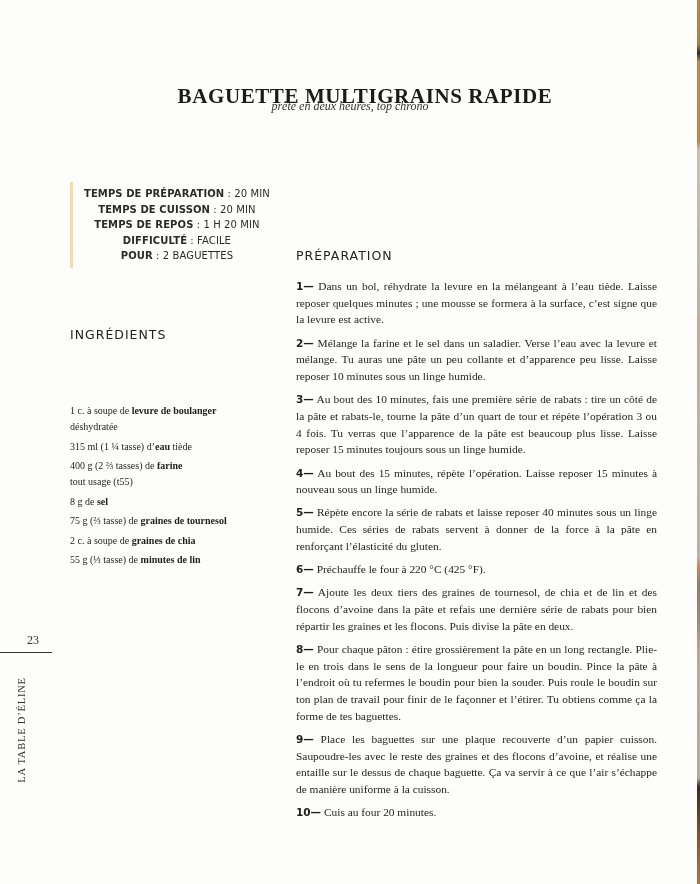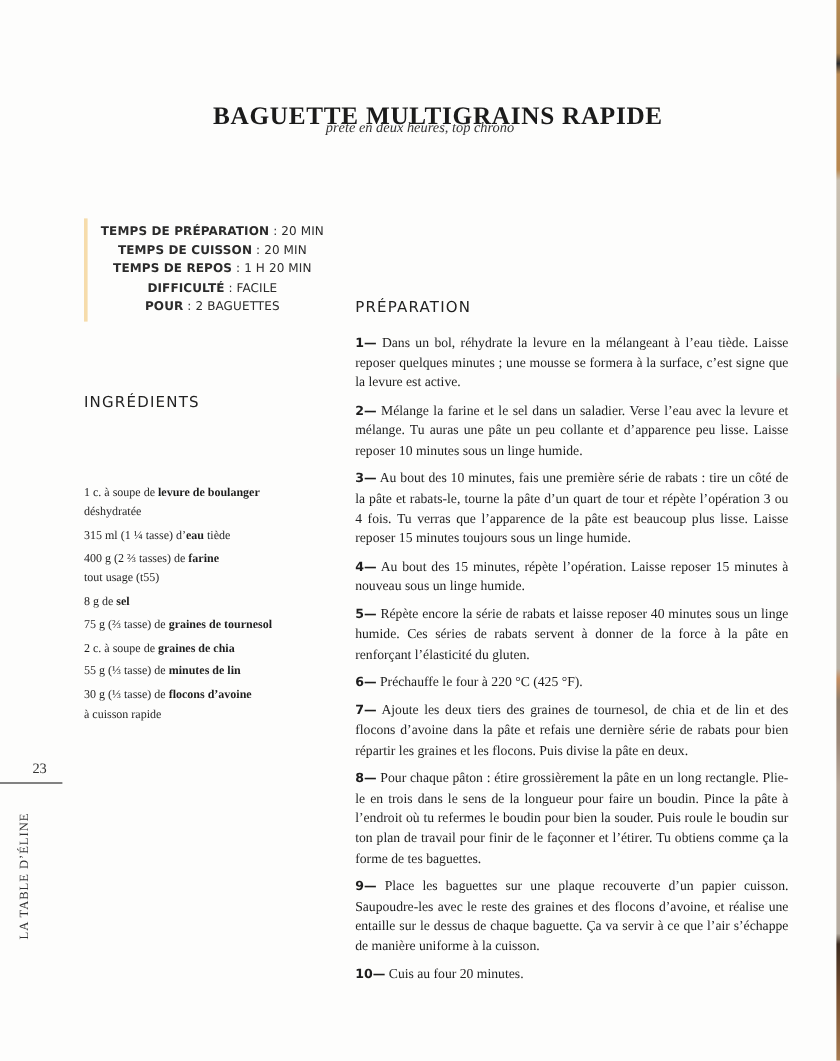--- a/index.html
+++ b/index.html
@@ -50,21 +50,20 @@
 
 <div id="ing-heading" class="heading sans">INGRÉDIENTS</div>
 <div id="ingredients" class="serif">
     <div class="ing"><span>1 c. à soupe de </span><b>levure de boulanger</b><span style="display: block;">déshydratée</span></div>
     <div class="ing"><span>315 ml (1 ¼ tasse) d’</span><b>eau</b><span> tiède</span></div>
     <div class="ing"><span>400 g (2 ⅔ tasses) de </span><b>farine</b><span style="display: block;">tout usage (t55)</span></div>
     <div class="ing"><span>8 g de </span><b>sel</b><span></span></div>
     <div class="ing"><span>75 g (⅔ tasse) de </span><b>graines de tournesol</b><span></span></div>
     <div class="ing"><span>2 c. à soupe de </span><b>graines de chia</b><span></span></div>
     <div class="ing"><span>55 g (⅓ tasse) de </span><b>minutes de lin</b><span></span></div>
-    <div class="ing"><span>30 g (⅓ tasse) de </span><b>flocons d’avoine</b><span style="display: block;">à cuisson rapide</span></div>
   </div>
 
 <div id="prep-heading" class="heading sans">PRÉPARATION</div>
 <div id="steps" class="serif">
     <div class="step"><span class="num">1—</span><span> Dans un bol, réhydrate la levure en la mélangeant à l’eau tiède. Laisse reposer quelques minutes ; une mousse se formera à la surface, c’est signe que la levure est active.</span></div>
     <div class="step"><span class="num">2—</span><span> Mélange la farine et le sel dans un saladier. Verse l’eau avec la levure et mélange. Tu auras une pâte un peu collante et d’apparence peu lisse. Laisse reposer 10 minutes sous un linge humide.</span></div>
     <div class="step"><span class="num">3—</span><span> Au bout des 10 minutes, fais une première série de rabats : tire un côté de la pâte et rabats-le, tourne la pâte d’un quart de tour et répète l’opération 3 ou 4 fois. Tu verras que l’apparence de la pâte est beaucoup plus lisse. Laisse reposer 15 minutes toujours sous un linge humide.</span></div>
     <div class="step"><span class="num">4—</span><span> Au bout des 15 minutes, répète l’opération. Laisse reposer 15 minutes à nouveau sous un linge humide.</span></div>
     <div class="step"><span class="num">5—</span><span> Répète encore la série de rabats et laisse reposer 40 minutes sous un linge humide. Ces séries de rabats servent à donner de la force à la pâte en renforçant l’élasticité du gluten.</span></div>
     <div class="step"><span class="num">6—</span><span> Préchauffe le four à 220 °C (425 °F).</span></div>

